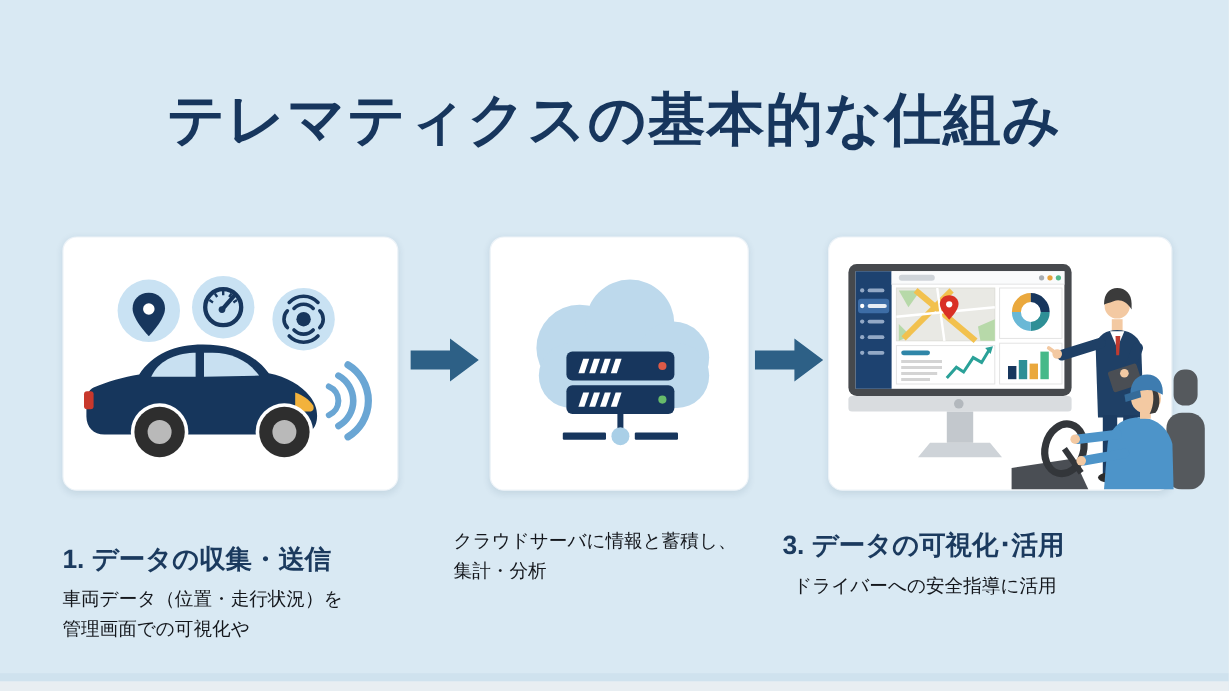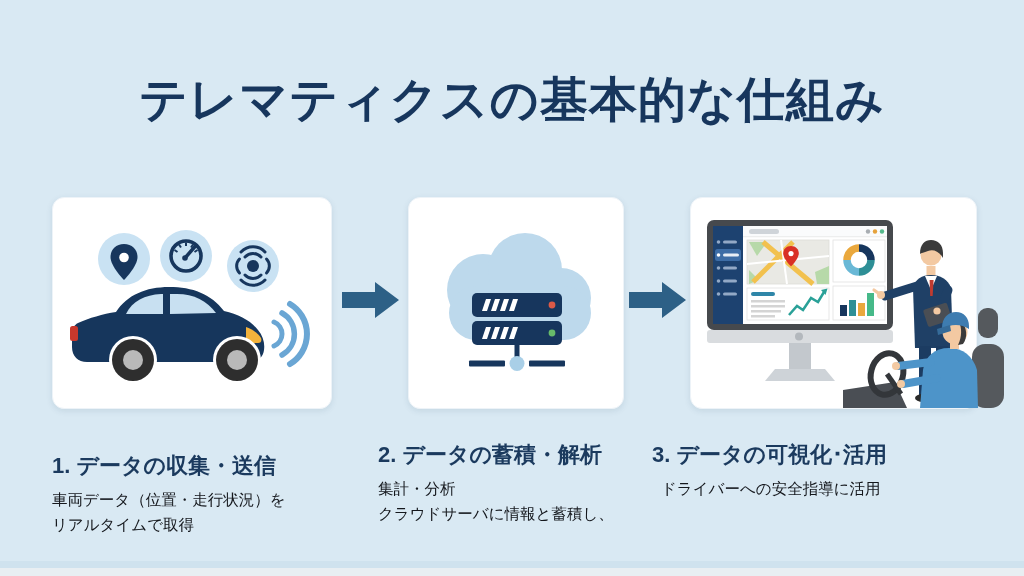--- a/index.html
+++ b/index.html
@@ -261,29 +261,28 @@
         <circle cx="205" cy="168" r="4" fill="#f3c9a2"></circle>
         <circle cx="210" cy="186" r="4" fill="#f3c9a2"></circle>
       </g>
     </svg>
   </div>
 
   <div class="caption cap1">
     <div class="cap-head">1. データの収集・送信</div>
     <div class="cap-body">
       <div>車両データ（位置・走行状況）を</div>
-      <div>リアルタイムで取得</div>
+      <div>管理画面での可視化や</div>
     </div>
   </div>
 
   <div class="caption cap2">
-    <div class="cap-head">2. データの蓄積・解析</div>
     <div class="cap-body">
+      <div>クラウドサーバに情報と蓄積し、</div>
       <div>集計・分析</div>
-      <div>クラウドサーバに情報と蓄積し、</div>
     </div>
   </div>
 
   <div class="caption cap3">
     <div class="cap-head">3. データの可視化･活用</div>
     <div class="cap-body">
       <div class="indent">ドライバーへの安全指導に活用</div>
     </div>
   </div>
 

